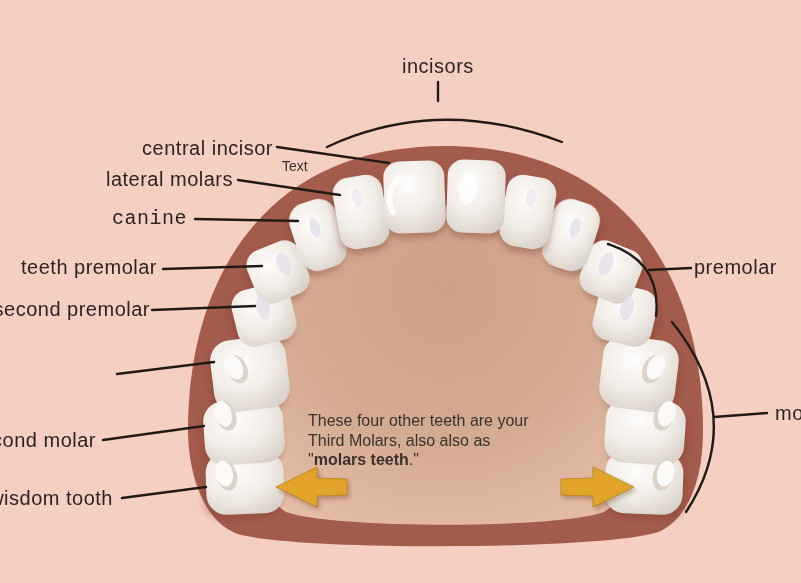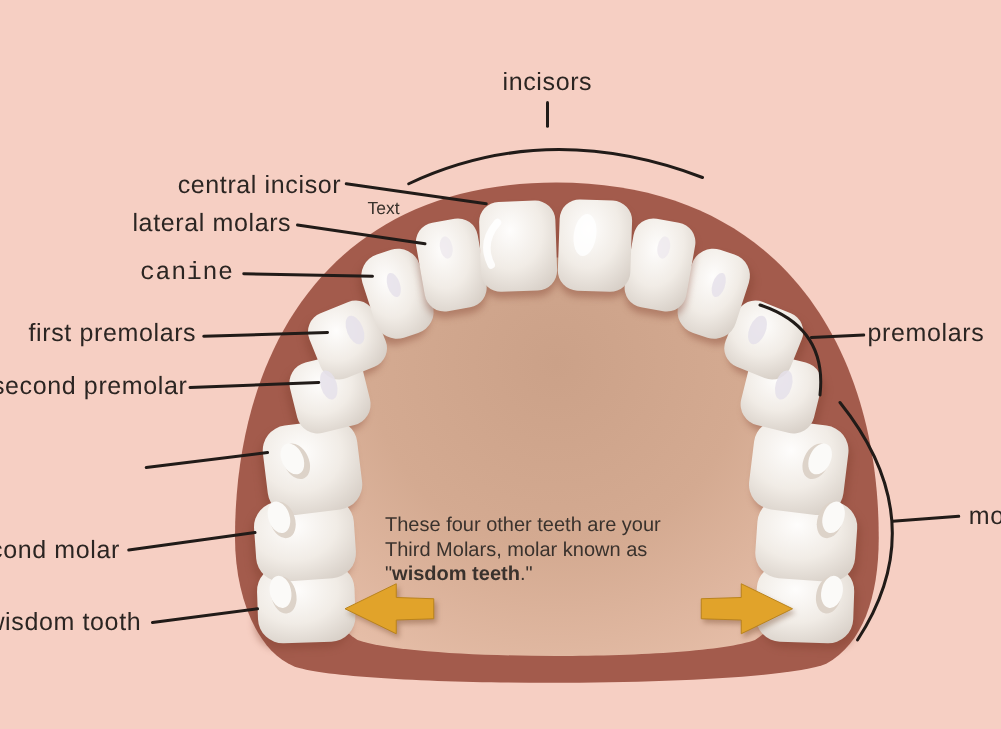--- a/index.html
+++ b/index.html
@@ -6,21 +6,21 @@
   .stage{
     position:relative;width:801px;height:583px;overflow:hidden;
     background:#f6cfc3;font-family:"Liberation Sans",sans-serif;
   }
   .stage svg{position:absolute;left:0;top:0;}
   .lbl{
     position:absolute;font-size:20px;letter-spacing:.5px;color:#2b2522;
     white-space:nowrap;line-height:23px;
   }
   .lbl-small{
-    position:absolute;font-size:14px;color:#39322c;white-space:nowrap;line-height:16px;margin-left:12px;
+    position:absolute;font-size:14px;color:#39322c;white-space:nowrap;line-height:16px;
   }
   .note{
     position:absolute;left:308px;top:411px;width:270px;text-align:left;
     font-size:16px;line-height:1.22;color:#3a322d;
   }
   .note b{font-weight:bold;}
 </style>
 </head>
 <body>
 
@@ -129,26 +129,26 @@
       <polygon fill="#e1a32a" stroke="#b9831c" stroke-width="0.8" points="276,487 317,467 317,478 347,479 347,495 317,496 317,507"></polygon>
       <polygon fill="#e1a32a" stroke="#b9831c" stroke-width="0.8" points="634,487 593,467 593,478 561,479 561,495 593,496 593,507"></polygon>
     </g>
   </svg>
 
   <div class="lbl" style="left:402px;top:55px;">incisors</div>
   <div class="lbl" style="right:528px;top:137px;">central incisor</div>
   <div class="lbl-small" style="left:282px;top:158px;">Text</div>
   <div class="lbl" style="right:568px;top:168px;">lateral molars</div>
   <div class="lbl" style="right:614px;top:207px;font-family:Liberation Mono, monospace;">canine</div>
-  <div class="lbl" style="right:644px;top:256px;">first premolars</div>
+  <div class="lbl" style="right:644px;top:256px;">teeth premolar</div>
   <div class="lbl" style="right:651px;top:298px;">second premolar</div>
   <div class="lbl" style="right:705px;top:429px;">second molar</div>
   <div class="lbl" style="right:688px;top:487px;">wisdom tooth</div>
-  <div class="lbl" style="left:694px;top:256px;">premolars</div>
+  <div class="lbl" style="left:694px;top:256px;">premolar</div>
   <div class="lbl" style="left:775px;top:402px;">molars</div>
 
   <div class="note">
     <div>These four other teeth are your</div>
-    <div>Third Molars, molar known as</div>
-    <div><span>"</span><b>wisdom teeth</b><span>."</span></div>
+    <div>Third Molars, also also as</div>
+    <div><span>"</span><b>molars teeth</b><span>."</span></div>
   </div>
 
 </div>
 
 </body></html>

